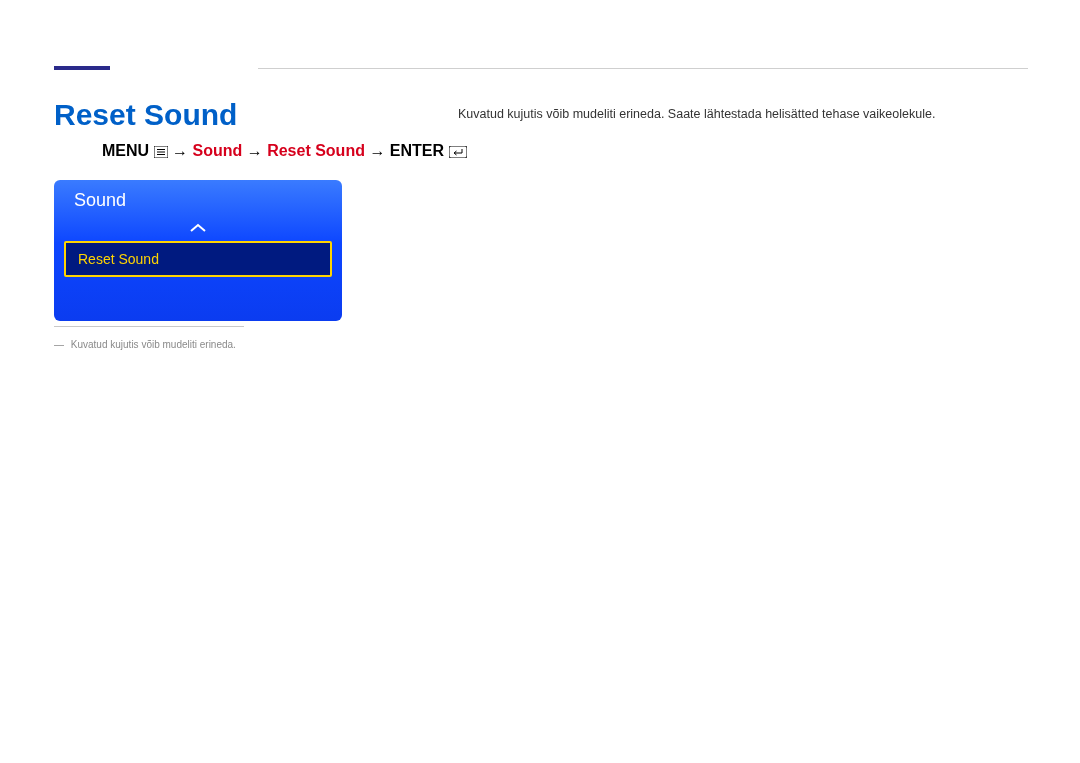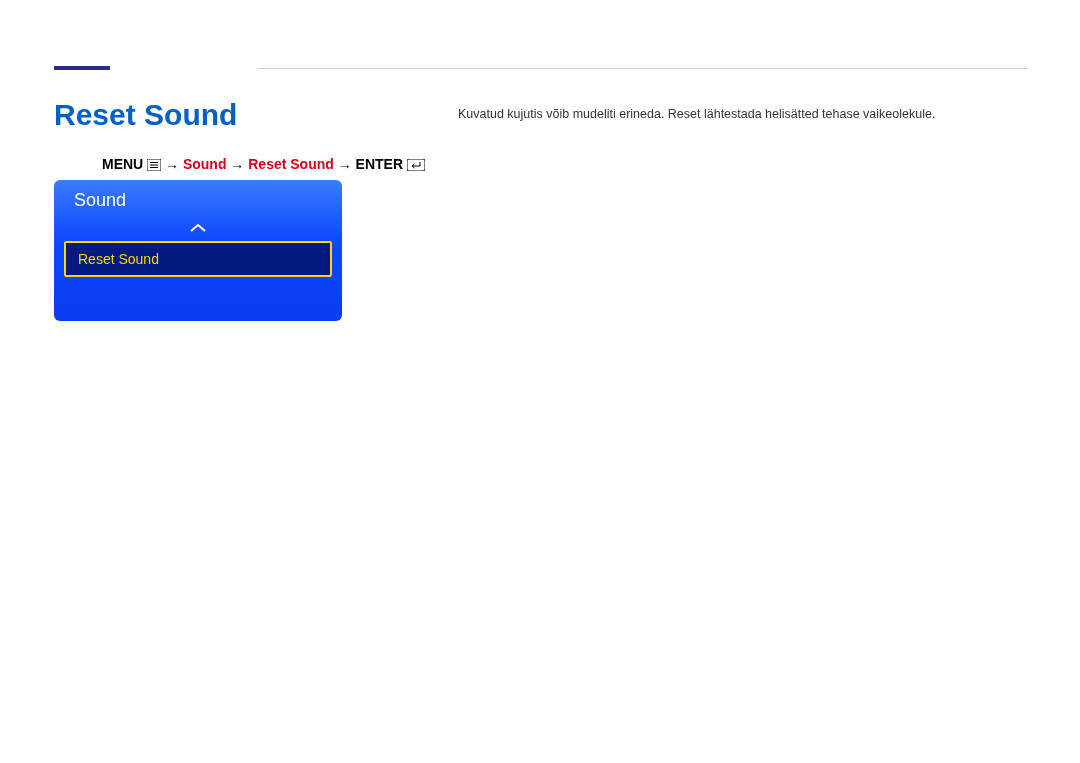--- a/index.html
+++ b/index.html
@@ -36,22 +36,22 @@
     position: absolute;
     left: 54px;
     top: 98px;
     font-size: 30px;
     font-weight: 700;
     color: #0060c8;
   }
   .breadcrumb {
     position: absolute;
     left: 54px;
-    top: 156px;
-    font-size: 14px;
+    top: 142px;
+    font-size: 16px;
     font-weight: 400;
     white-space: nowrap;
     padding-left: 48px;
   }
   .breadcrumb .black { color: #000; font-weight: 700; }
   .breadcrumb .red { color: #d6001c; font-weight: 700; }
   .breadcrumb .arrow { color: #000; font-weight: 700; }
   .icon-menu, .icon-enter {
     display: inline-block;
     vertical-align: -2px;
@@ -154,16 +154,20 @@
     <div class="card-title">Sound</div>
     <div class="scroll-row">
       <svg width="18" height="12" viewBox="0 0 18 12">
         <path d="M2 9 L9 3 L16 9" fill="none" stroke="#ffffff" stroke-width="2"></path>
       </svg>
     </div>
     <div class="menu-item">Reset Sound</div>
     <div class="bottom-pad"></div>
   </div>
 
+  <div class="footnote">
+    <span class="dash">―</span>
+    <span>Kuvatud kujutis võib mudeliti erineda.</span>
+  </div>
 
-  <div class="body-text">Kuvatud kujutis võib mudeliti erineda. Reset lähtestada helisätted tehase vaikeolekule.</div>
+  <div class="body-text">Kuvatud kujutis võib mudeliti erineda. Saate lähtestada helisätted tehase vaikeolekule.</div>
 
 </div>
 
 </body></html>

